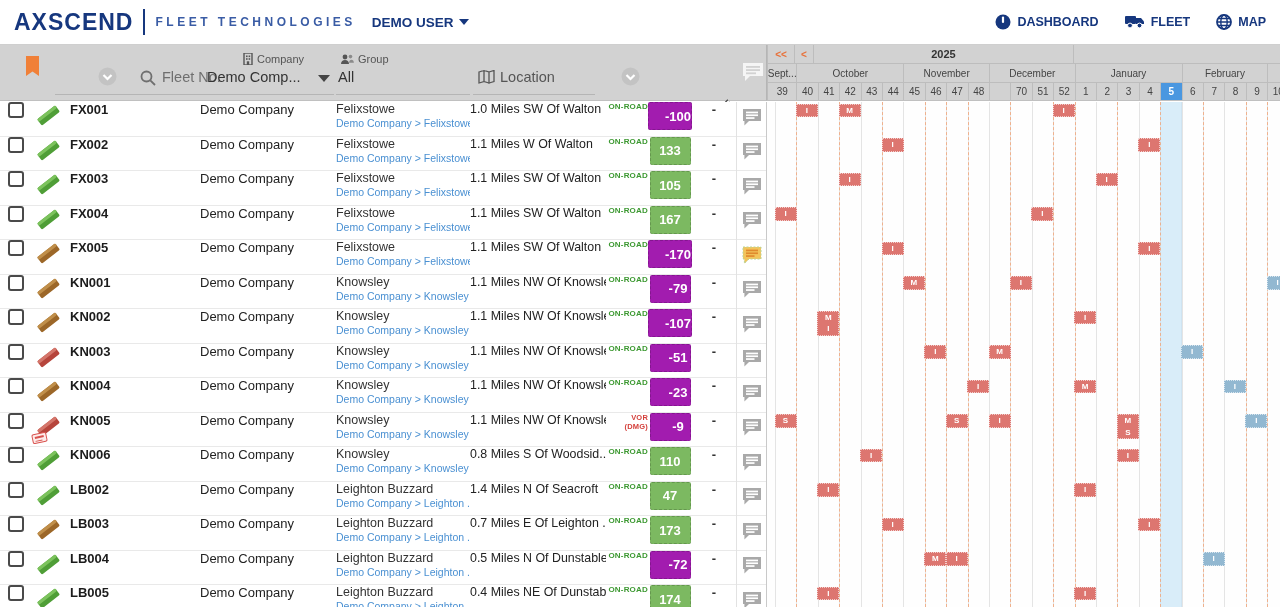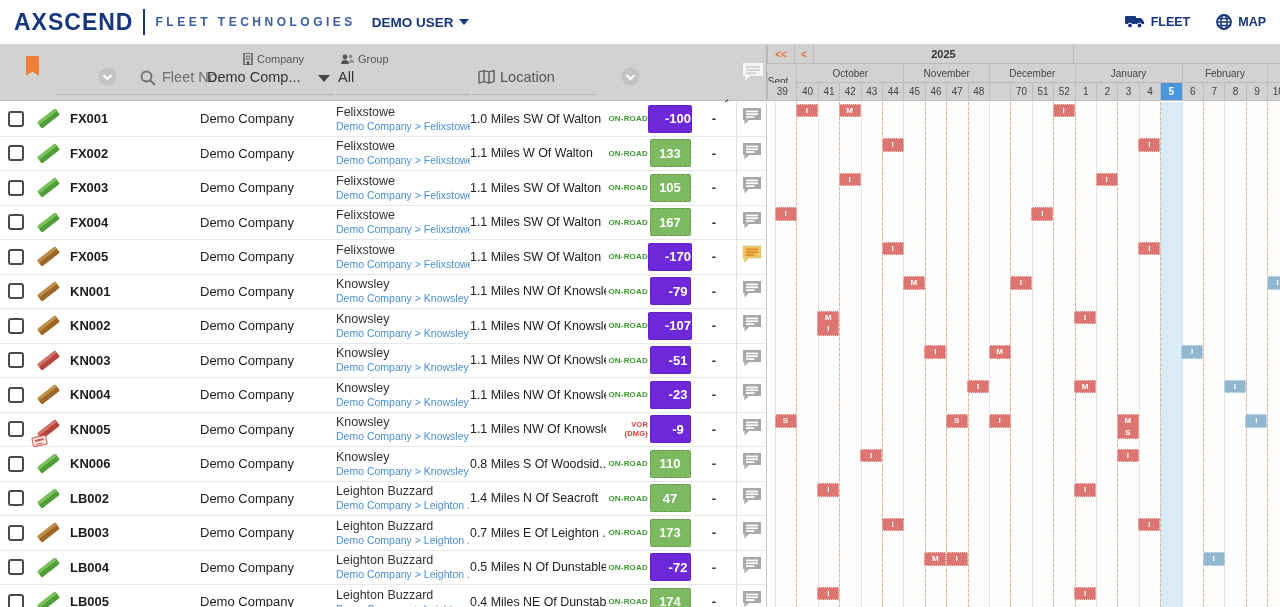--- a/index.html
+++ b/index.html
@@ -37,38 +37,38 @@
              border-left:1px solid #b5b5b5; border-bottom:1px solid #c0c0c0; overflow:hidden; }
   .tl-cell { position:absolute; border-left:1px solid #bdbdbd; border-bottom:1px solid #bdbdbd;
              display:flex; align-items:center; justify-content:center; background:#d2d2d2;
              font-size:10px; color:#444; overflow:hidden; }
   .tl-cell.year { font-weight:bold; font-size:11px; color:#333; }
   .tl-cell.back { color:#e8713a; font-weight:bold; cursor:pointer; }
   .tl-cell.cur { background:#4a97e0; color:#fff; font-weight:bold; }
 
   
   .table-area { position:absolute; top:102px; left:0; width:1280px; height:505px; overflow:hidden; background:#fff; }
-  .row { position:relative; height:34.5px; border-bottom:1px solid #e9e9e9; display:flex; align-items:center; width:766px; }
+  .row { position:relative; height:34.5px; border-bottom:1px solid #e9e9e9; display:flex; align-items:flex-start; width:766px; }
   .c-check { width:30px; display:flex; justify-content:flex-start; padding-left:8px; }
   .checkbox { width:16px; height:16px; border:2px solid #4a4a4a; border-radius:3px; background:#fff; cursor:pointer; }
   .c-icon { width:36px; position:relative; display:flex; justify-content:center; }
   .c-fleet { width:134px; font-size:13px; font-weight:bold; color:#1c1c1c; padding-left:4px; }
   .c-company { width:136px; font-size:13px; color:#222; }
   .c-loc { width:134px; line-height:1.2; }
   .c-loc .loc-name { font-size:12.5px; color:#333; }
   .c-loc .loc-crumb { font-size:10.5px; color:#4a90d2; white-space:nowrap; overflow:hidden; cursor:pointer; }
   .c-dist { width:136px; font-size:12.4px; color:#222; white-space:nowrap; overflow:hidden; }
   .c-status { width:42px; text-align:right; font-size:8px; font-weight:bold; letter-spacing:.2px; }
   .c-status.ok { color:#3d9932; }
   .c-status.vor { color:#d43f3a; font-size:7.5px; }
   .c-mot { width:44px; display:flex; justify-content:center; }
   .mot-badge { min-width:41px; height:28px; border-radius:2px; color:#fff; font-size:13px; font-weight:bold;
                display:flex; align-items:center; justify-content:center; border:1px dashed rgba(0,0,0,.18); }
   .mot-badge.green { background:#7cb961; }
-  .mot-badge.red { background:#6d28d9;padding-left:16px; }
+  .mot-badge.red { background:#a21caf;padding-left:16px; }
   .c-brake { width:44px; text-align:center; font-size:13px; font-weight:bold; color:#333; }
   .c-comment { width:30px; display:flex; justify-content:center; border-left:1px solid #e2e2e2; height:34.5px; align-items:center; }
   .vor-stamp { position:absolute; left:2px; top:20px; width:15px; height:10px; border:1px solid #d9534f; border-radius:2px;
                transform:rotate(-12deg); background:#fdecea; }
   .vor-stamp::before { content:""; position:absolute; left:2px; top:2px; width:9px; height:1.5px; background:#d9534f; }
   .vor-stamp::after { content:""; position:absolute; left:2px; top:5.5px; width:7px; height:1.5px; background:#d9534f; }
 
   
   .tl-body { position:absolute; top:0; left:766px; width:514px; height:505px; border-left:1px solid #c9c9c9; background:#fefefe; }
   .grid-v { position:absolute; top:0; width:1px; height:505px; background:#e4e4e4; }
@@ -91,20 +91,29 @@
       <span class="brand-sep"></span>
       <span class="brand-sub">FLEET TECHNOLOGIES</span>
     </div>
     <div class="userbox">
       <span>DEMO USER</span>
       <span class="caret-down"></span>
     </div>
     <div class="nav" id="nav">
         <div class="nav-item">
           <span>
+            <svg width="16" height="16" viewBox="0 0 16 16">
+              <circle cx="8" cy="8" r="7.5" fill="#16377e"></circle>
+              <rect x="6.9" y="2.5" width="2.2" height="6.5" rx="1.1" fill="#fff"></rect>
+            </svg>
+          </span>
+          <span>DASHBOARD</span>
+        </div>
+        <div class="nav-item">
+          <span>
             <svg width="20" height="15" viewBox="0 0 20 15">
               <rect x="0" y="2" width="11" height="8" rx="1" fill="#16377e"></rect>
               <path d="M11 4h5l3 3.5V10h-8z" fill="#16377e"></path>
               <circle cx="5" cy="11.5" r="2.4" fill="#16377e" stroke="#fff" stroke-width="1"></circle>
               <circle cx="14.5" cy="11.5" r="2.4" fill="#16377e" stroke="#fff" stroke-width="1"></circle>
             </svg>
           </span>
           <span>FLEET</span>
         </div>
         <div class="nav-item">
@@ -195,21 +204,21 @@
           <rect x="4" y="10.4" width="10" height="1.8" fill="#d2d2d2"></rect>
         </svg>
     </div>
   </div>
 
   <div class="tl-head" id="tlHead">
       <div class="tl-cell back" style="left: 0px; top: 0px; width: 27px; height: 19px;">&lt;&lt;</div>
       <div class="tl-cell back" style="left: 27px; top: 0px; width: 19px; height: 19px;">&lt;</div>
       <div class="tl-cell year" style="left: 46px; top: 0px; width: 260px; height: 19px;">2025</div>
       <div class="tl-cell year" style="left: 306px; top: 0px; width: 208px; height: 19px;"></div>
-      <div class="tl-cell month" style="left: 0px; top: 19px; width: 29.4px; height: 19px; margin-top: 8px;">Sept...</div>
+      <div class="tl-cell month" style="left: 0px; top: 19px; width: 29.4px; height: 19px;">Sept...</div>
       <div class="tl-cell month" style="left: 29.4px; top: 19px; width: 107px; height: 19px;">October</div>
       <div class="tl-cell month" style="left: 136.4px; top: 19px; width: 85.6px; height: 19px;">November</div>
       <div class="tl-cell month" style="left: 222px; top: 19px; width: 85.6px; height: 19px;">December</div>
       <div class="tl-cell month" style="left: 307.6px; top: 19px; width: 107px; height: 19px;">January</div>
       <div class="tl-cell month" style="left: 414.6px; top: 19px; width: 85.6px; height: 19px;">February</div>
       <div class="tl-cell month" style="left: 500.2px; top: 19px; width: 21.4px; height: 19px;"></div>
       <div class="tl-cell week" style="left: 0px; top: 38px; width: 29.4px; height: 18px;">39</div>
       <div class="tl-cell week" style="left: 29.4px; top: 38px; width: 21.4px; height: 18px;">40</div>
       <div class="tl-cell week" style="left: 50.8px; top: 38px; width: 21.4px; height: 18px;">41</div>
       <div class="tl-cell week" style="left: 72.2px; top: 38px; width: 21.4px; height: 18px;">42</div>

